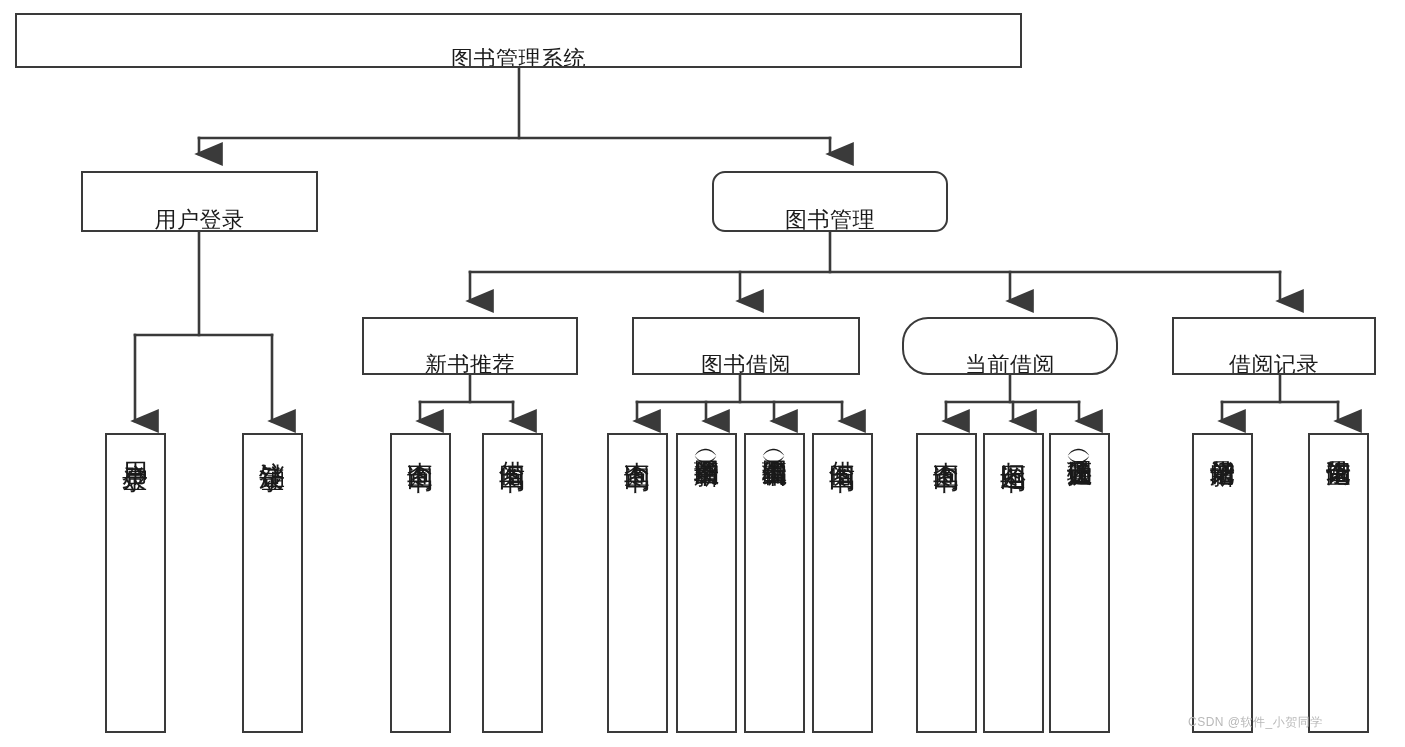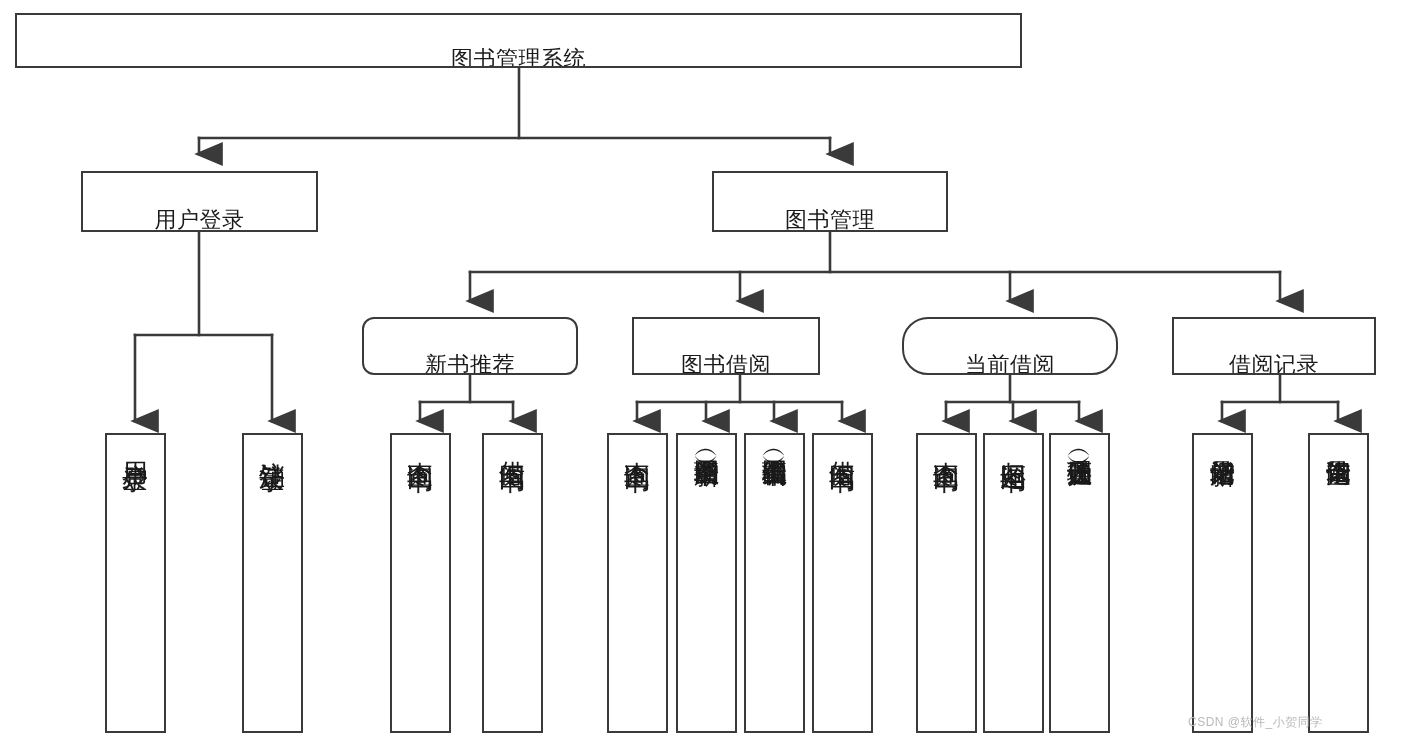--- a/index.html
+++ b/index.html
@@ -129,28 +129,28 @@
     </g>
   </svg>
 
   <div class="node horizontal" style="left:15px; top:13px; width:1007px; height:55px;">
     <span class="label">图书管理系统</span>
   </div>
 
   <div class="node horizontal" style="left:81px; top:171px; width:237px; height:61px;">
     <span class="label">用户登录</span>
   </div>
-  <div class="node horizontal" style="left:712px; top:171px; width:236px; height:61px;">
+  <div class="node horizontal" style="left:712px; top:171px; width:236px; height:61px;border-radius:13px;">
     <span class="label">图书管理</span>
   </div>
 
-  <div class="node horizontal" style="left:362px; top:317px; width:216px; height:58px;border-radius:12px;">
+  <div class="node horizontal" style="left:362px; top:317px; width:216px; height:58px;">
     <span class="label">新书推荐</span>
   </div>
-  <div class="node horizontal" style="left:632px; top:317px; width:188px; height:58px;">
+  <div class="node horizontal" style="left:632px; top:317px; width:228px; height:58px;">
     <span class="label">图书借阅</span>
   </div>
   <div class="node horizontal" style="left:902px; top:317px; width:216px; height:58px;border-radius:26px;">
     <span class="label">当前借阅</span>
   </div>
   <div class="node horizontal" style="left:1172px; top:317px; width:204px; height:58px;">
     <span class="label">借阅记录</span>
   </div>
 
   <div class="node vertical" style="left:105px; top:433px; width:61px; height:300px;">

